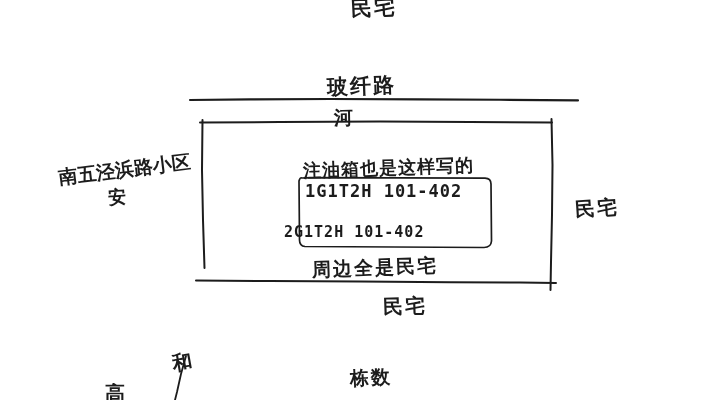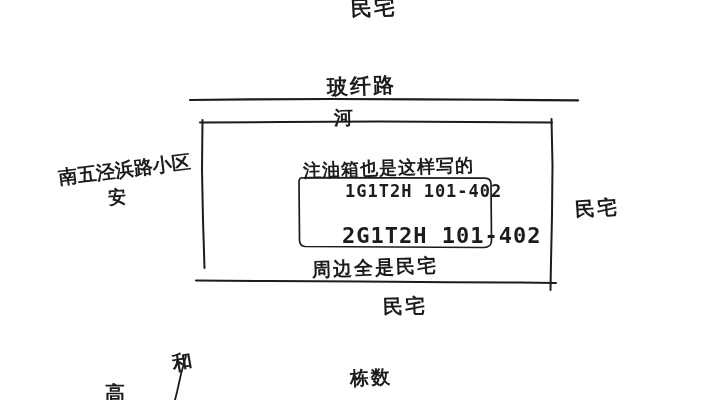--- a/index.html
+++ b/index.html
@@ -37,21 +37,20 @@
     letter-spacing: 2px;
   }
   .hw-cjk {
     font-family: "DejaVu Sans", "Liberation Sans", sans-serif;
     font-weight: 700;
   }
   .hw-code {
     font-family: "DejaVu Sans Mono", "Liberation Mono", monospace;
     font-weight: 600;
     letter-spacing: 1px;
-    margin-left: 40px;
   }
   
   #label-top-residence {
     left: 351px; top: -2px;
     font-size: 21px;
     transform: rotate(-3deg);
   }
   #label-road-name {
     left: 327px; top: 76px;
     font-size: 21px;
@@ -77,22 +76,22 @@
     left: 303px; top: 159px;
     font-size: 18px;
     transform: rotate(-2deg);
     letter-spacing: 1px;
   }
   #label-code-line-1 {
     left: 305px; top: 183px;
     font-size: 17px;
   }
   #label-code-line-2 {
-    left: 302px; top: 225px;
-    font-size: 22px;
+    left: 284px; top: 225px;
+    font-size: 15px;
   }
   #label-surround-note {
     left: 312px; top: 258px;
     font-size: 19px;
     transform: rotate(-2deg);
   }
   #label-right-residence {
     left: 575px; top: 198px;
     font-size: 20px;
     transform: rotate(-4deg);

